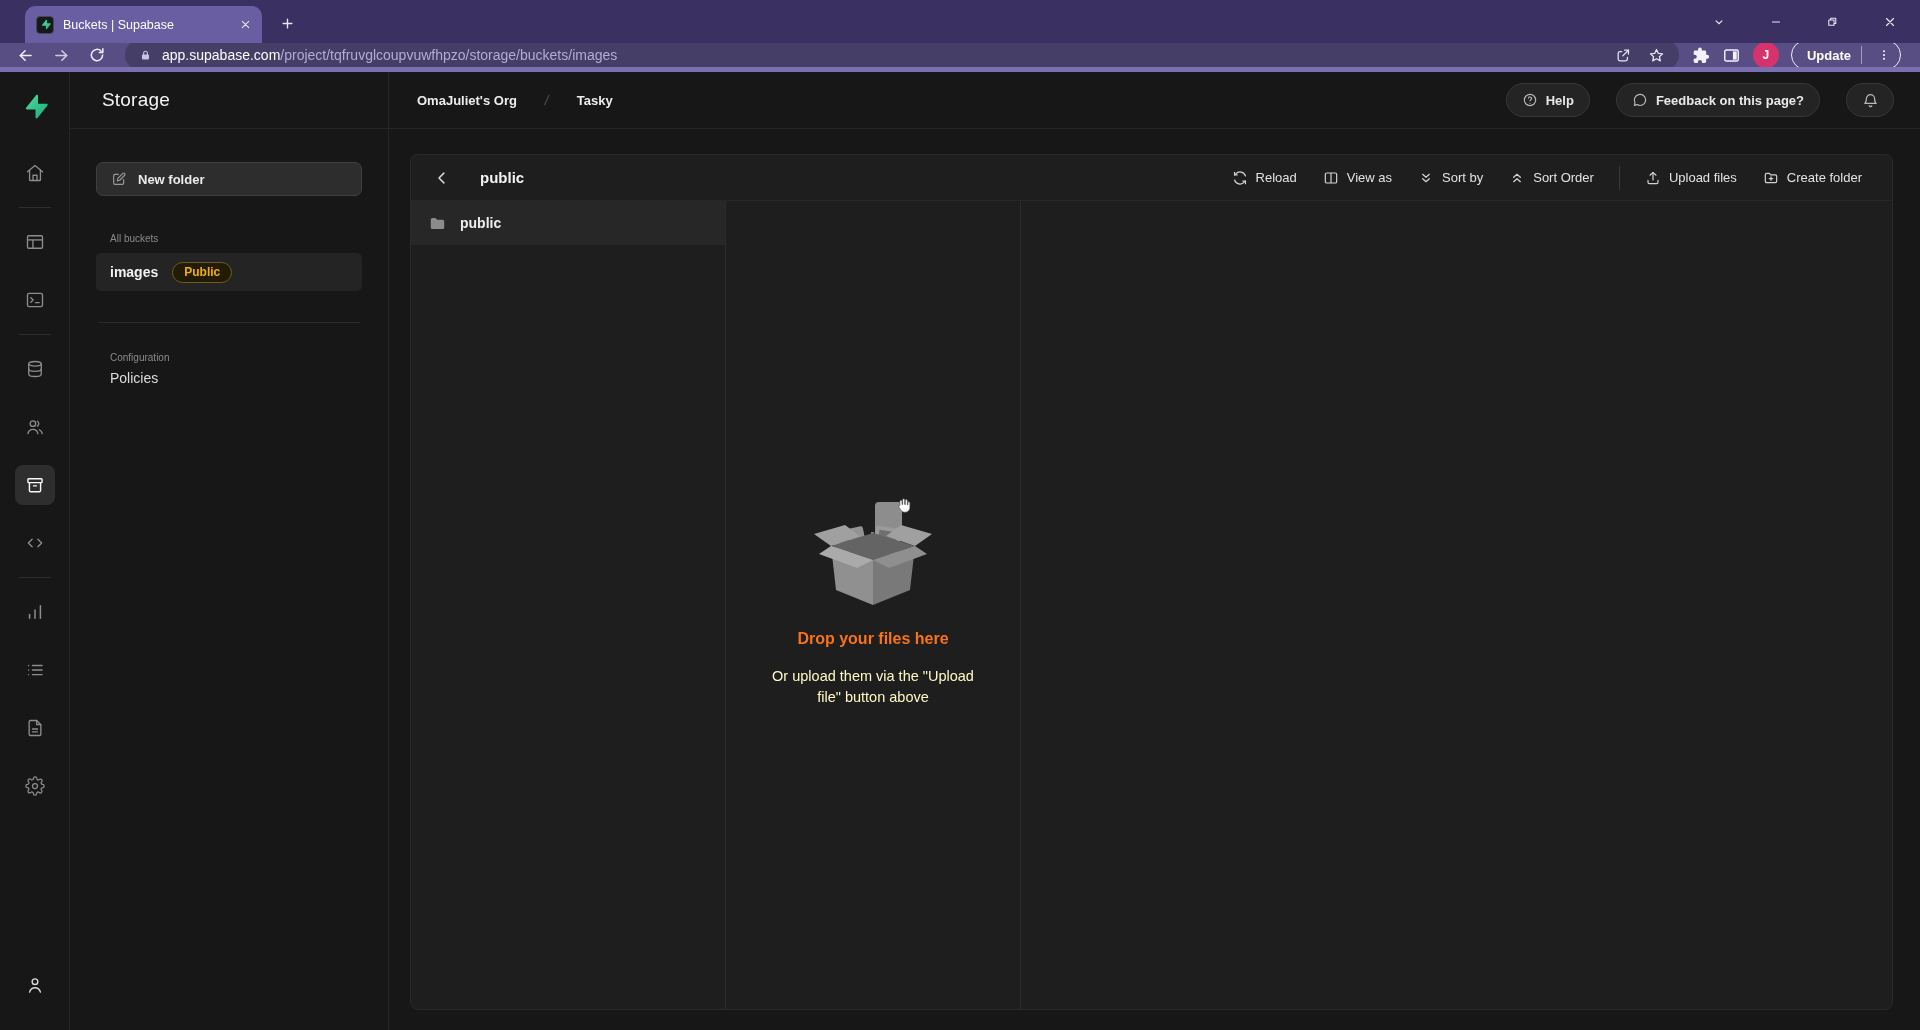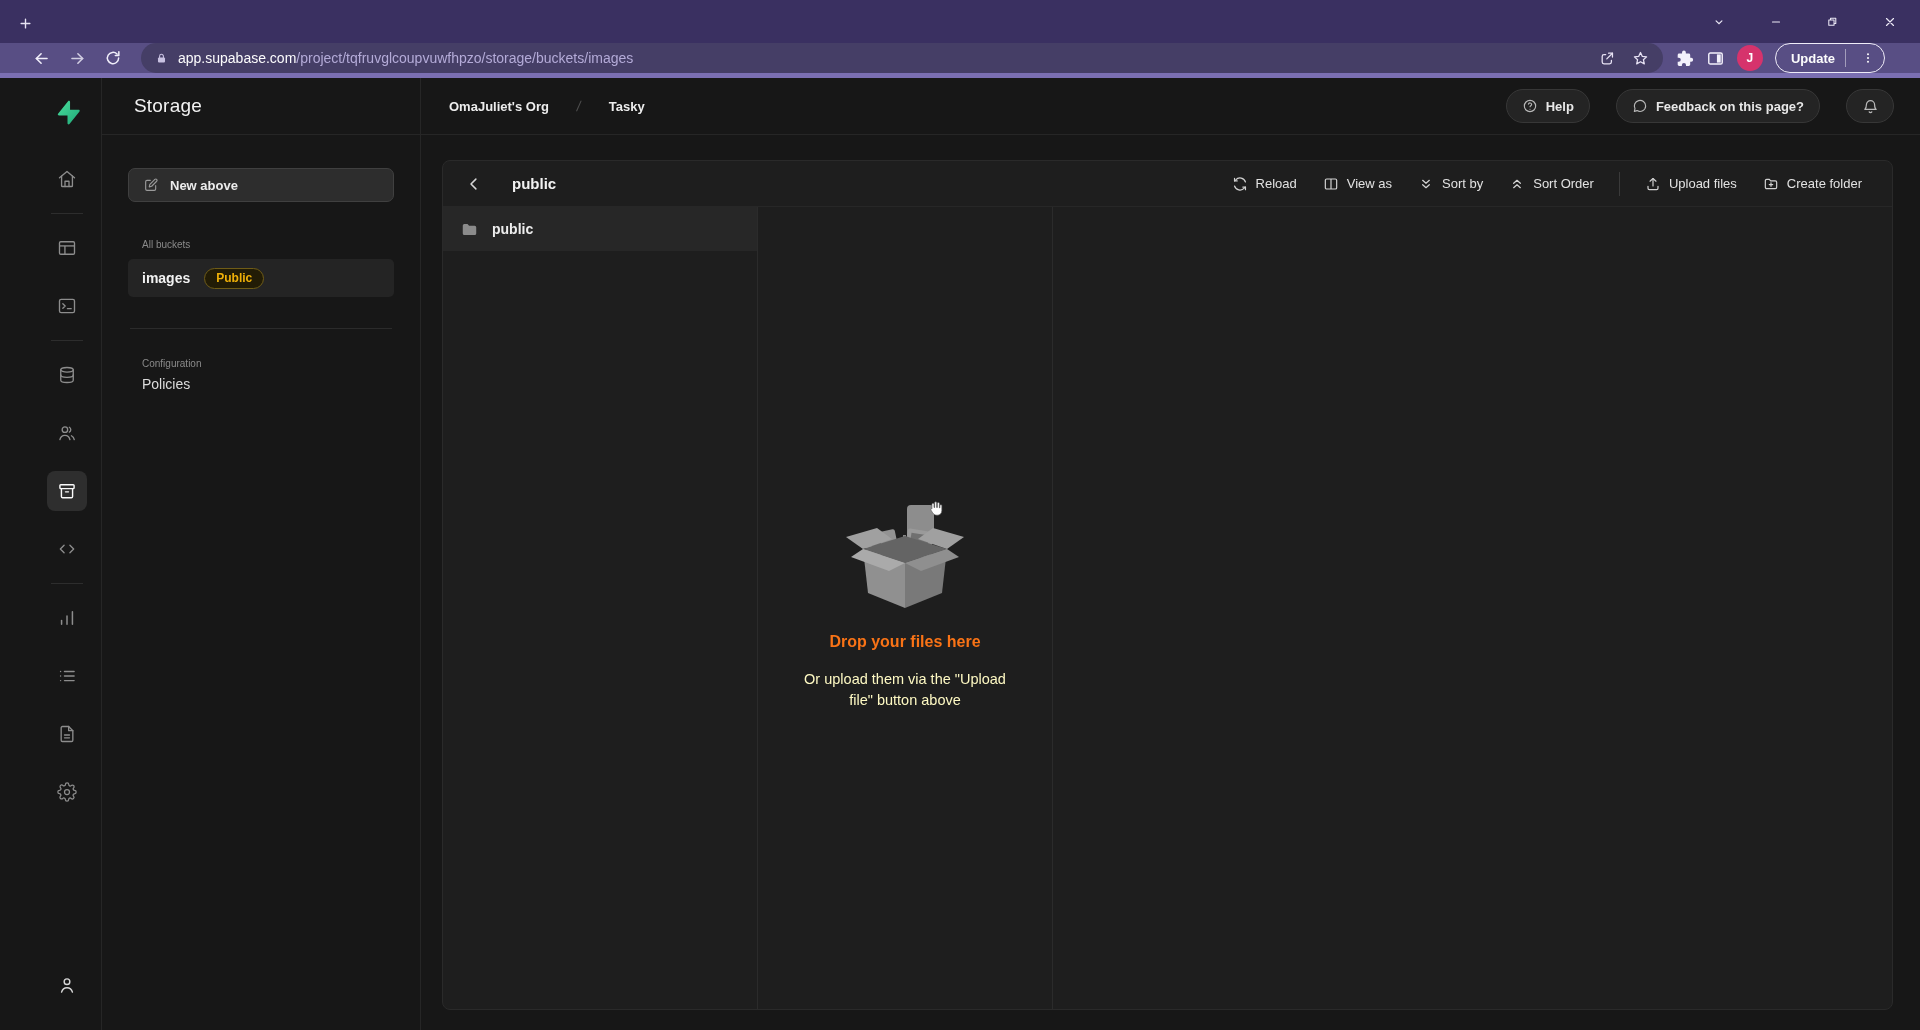--- a/index.html
+++ b/index.html
@@ -11,37 +11,37 @@
   .tabstrip { height:43px; background:#3a3061; display:flex; align-items:flex-end; position:relative; flex-shrink:0; }
   .tab { margin-left:25px; width:237px; height:37px; background:#6a5ea3; border-radius:10px 10px 0 0; display:flex; align-items:center; padding:0 8px 0 11px; gap:9px; }
   .favicon { width:18px; height:18px; border-radius:4px; background:#15181d; border:1px solid #454a52; display:flex; align-items:center; justify-content:center; flex-shrink:0; }
   .tab-title { flex:1; color:#fdfdfd; font-size:12.5px; white-space:nowrap; overflow:hidden; }
   .tab-close { width:18px; height:18px; border-radius:50%; display:flex; align-items:center; justify-content:center; color:#e8e4f4; }
   .newtab { width:30px; height:30px; margin:0 0 5px 10px; border-radius:50%; display:flex; align-items:center; justify-content:center; color:#e8e4f4; }
   .wincontrols { position:absolute; right:0; top:0; height:43px; display:flex; }
   .winbtn { height:43px; display:flex; align-items:center; justify-content:center; color:#ece9f6; }
   .winbtn.w-chevron { width:58px; } .winbtn.w-min { width:56px; } .winbtn.w-max { width:56px; } .winbtn.w-close { width:60px; }
 
-  .btoolbar { height:30px; background:#584e84; display:flex; align-items:center; padding:0 25px; gap:4px; flex-shrink:0; }
+  .btoolbar { height:24px; background:#584e84; display:flex; align-items:center; padding:0 9px; gap:4px; flex-shrink:0; }
   .navbtn { width:32px; height:32px; border-radius:50%; display:flex; align-items:center; justify-content:center; color:#f0eefa; flex-shrink:0; }
   .navbtn.fwd { opacity:.8; }
   .urlbar { flex:1; height:30px; background:#453e66; border-radius:15px; margin:0 8px; display:flex; align-items:center; padding:0 14px; gap:10px; min-width:0; }
   .url-text { font-size:14px; white-space:nowrap; overflow:hidden; flex:1; }
   .url-text .domain { color:#fcfcfd; }
   .url-text .path { color:#b4abd8; }
   .urlbar .inurl-icons { display:flex; gap:16px; align-items:center; color:#e7e2f4; }
   .chrome-right { display:flex; align-items:center; gap:12px; padding-right:10px; }
   .avatar { width:26px; height:26px; border-radius:50%; background:#d6336c; color:#fff; font-size:12px; font-weight:bold; display:flex; align-items:center; justify-content:center; }
   .update-pill { height:30px; border:1.5px solid #efecf8; border-radius:16px; display:flex; align-items:center; color:#fdfdfd; font-size:13px; font-weight:600; padding:0 4px 0 15px; gap:10px; }
   .update-pill .pill-sep { width:1px; height:18px; background:rgba(255,255,255,.45); }
   .update-pill .dots { width:24px; display:flex; align-items:center; justify-content:center; color:#fdfdfd; }
   .accent-strip { height:5px; background:#7b6fb2; flex-shrink:0; }
 
   
-  .app { flex:1; display:flex; min-height:0; background:#171717;padding-left:32px; }
+  .app { flex:1; display:flex; min-height:0; background:#171717; }
 
   
   .rail { width:70px; border-right:1px solid #262626; display:flex; flex-direction:column; align-items:center; padding:14px 0 16px; flex-shrink:0; }
   .rail-logo { width:40px; height:40px; display:flex; align-items:center; justify-content:center; margin-bottom:18px; }
   .rail-item { width:40px; height:40px; border-radius:8px; display:flex; align-items:center; justify-content:center; color:#8d8d8d; margin:9px 0; flex-shrink:0; }
   .rail-item.active { background:#2e2e2e; color:#fafafa; }
   .rail-divider { width:32px; border-top:1px solid #2d2d2d; margin:5px 0; flex-shrink:0; }
   .rail-spacer { flex:1; }
 
   
@@ -97,20 +97,39 @@
   .drop-sub { margin-top:18px; width:206px; color:#fef9c3; font-size:14.5px; line-height:1.45; }
 
   svg { display:block; }
 </style>
 </head>
 <body>
 
 <div class="screen">
 
   <div class="tabstrip">
+    <div class="tab">
+      <span class="favicon">
+        <svg width="11" height="11" viewBox="0 0 24 24">
+            <defs>
+              <linearGradient id="sb1" x1="0" y1="0" x2="1" y2="1">
+                <stop offset="0" stop-color="#4ade9c"></stop>
+                <stop offset="1" stop-color="#24b47e"></stop>
+              </linearGradient>
+            </defs>
+            <path d="M13.4 1.9L4.5 13c-.52.65-.06 1.6.77 1.6h7.63v7c0 .93 1.17 1.34 1.75.6l8.9-11.1c.52-.65.06-1.6-.77-1.6h-7.63v-7c0-.93-1.17-1.34-1.75-.6z" fill="url(#sb1)"></path>
+          </svg>
+      </span>
+      <span class="tab-title">Buckets | Supabase</span>
+      <span class="tab-close">
+        <svg width="11" height="11" viewBox="0 0 24 24" stroke="currentColor" stroke-width="2.4" fill="none" stroke-linecap="round">
+            <path d="M5 5l14 14M19 5L5 19"></path>
+          </svg>
+      </span>
+    </div>
     <div class="newtab">
       <svg width="15" height="15" viewBox="0 0 24 24" stroke="currentColor" stroke-width="2.2" fill="none" stroke-linecap="round">
           <path d="M12 5v14M5 12h14"></path>
         </svg>
     </div>
     <div class="wincontrols">
       <div class="winbtn w-chevron">
         <svg width="14" height="14" viewBox="0 0 24 24" stroke="currentColor" stroke-width="2" fill="none" stroke-linecap="round">
             <path d="M7 10l5 5 5-5"></path>
           </svg>
@@ -316,21 +335,21 @@
         <div class="panel-title">Storage</div>
       </div>
       <div class="panel-body">
         <button class="new-bucket">
           <span class="nb-icon">
             <svg width="16" height="16" viewBox="0 0 24 24" stroke="currentColor" stroke-width="1.7" fill="none" stroke-linecap="round" stroke-linejoin="round">
                 <path d="M11 5H6a2 2 0 0 0-2 2v11a2 2 0 0 0 2 2h11a2 2 0 0 0 2-2v-5"></path>
                 <path d="M17.8 3.7a1.9 1.9 0 0 1 2.7 2.7L13 13.9l-3.6.9.9-3.6z"></path>
               </svg>
           </span>
-          <span>New above</span>
+          <span>New folder</span>
         </button>
 
         <div class="section-label all-buckets">All buckets</div>
 
         <div class="bucket-row">
           <span class="bucket-name">images</span>
           <span class="badge-public">Public</span>
         </div>
 
         <hr class="panel-divider">

